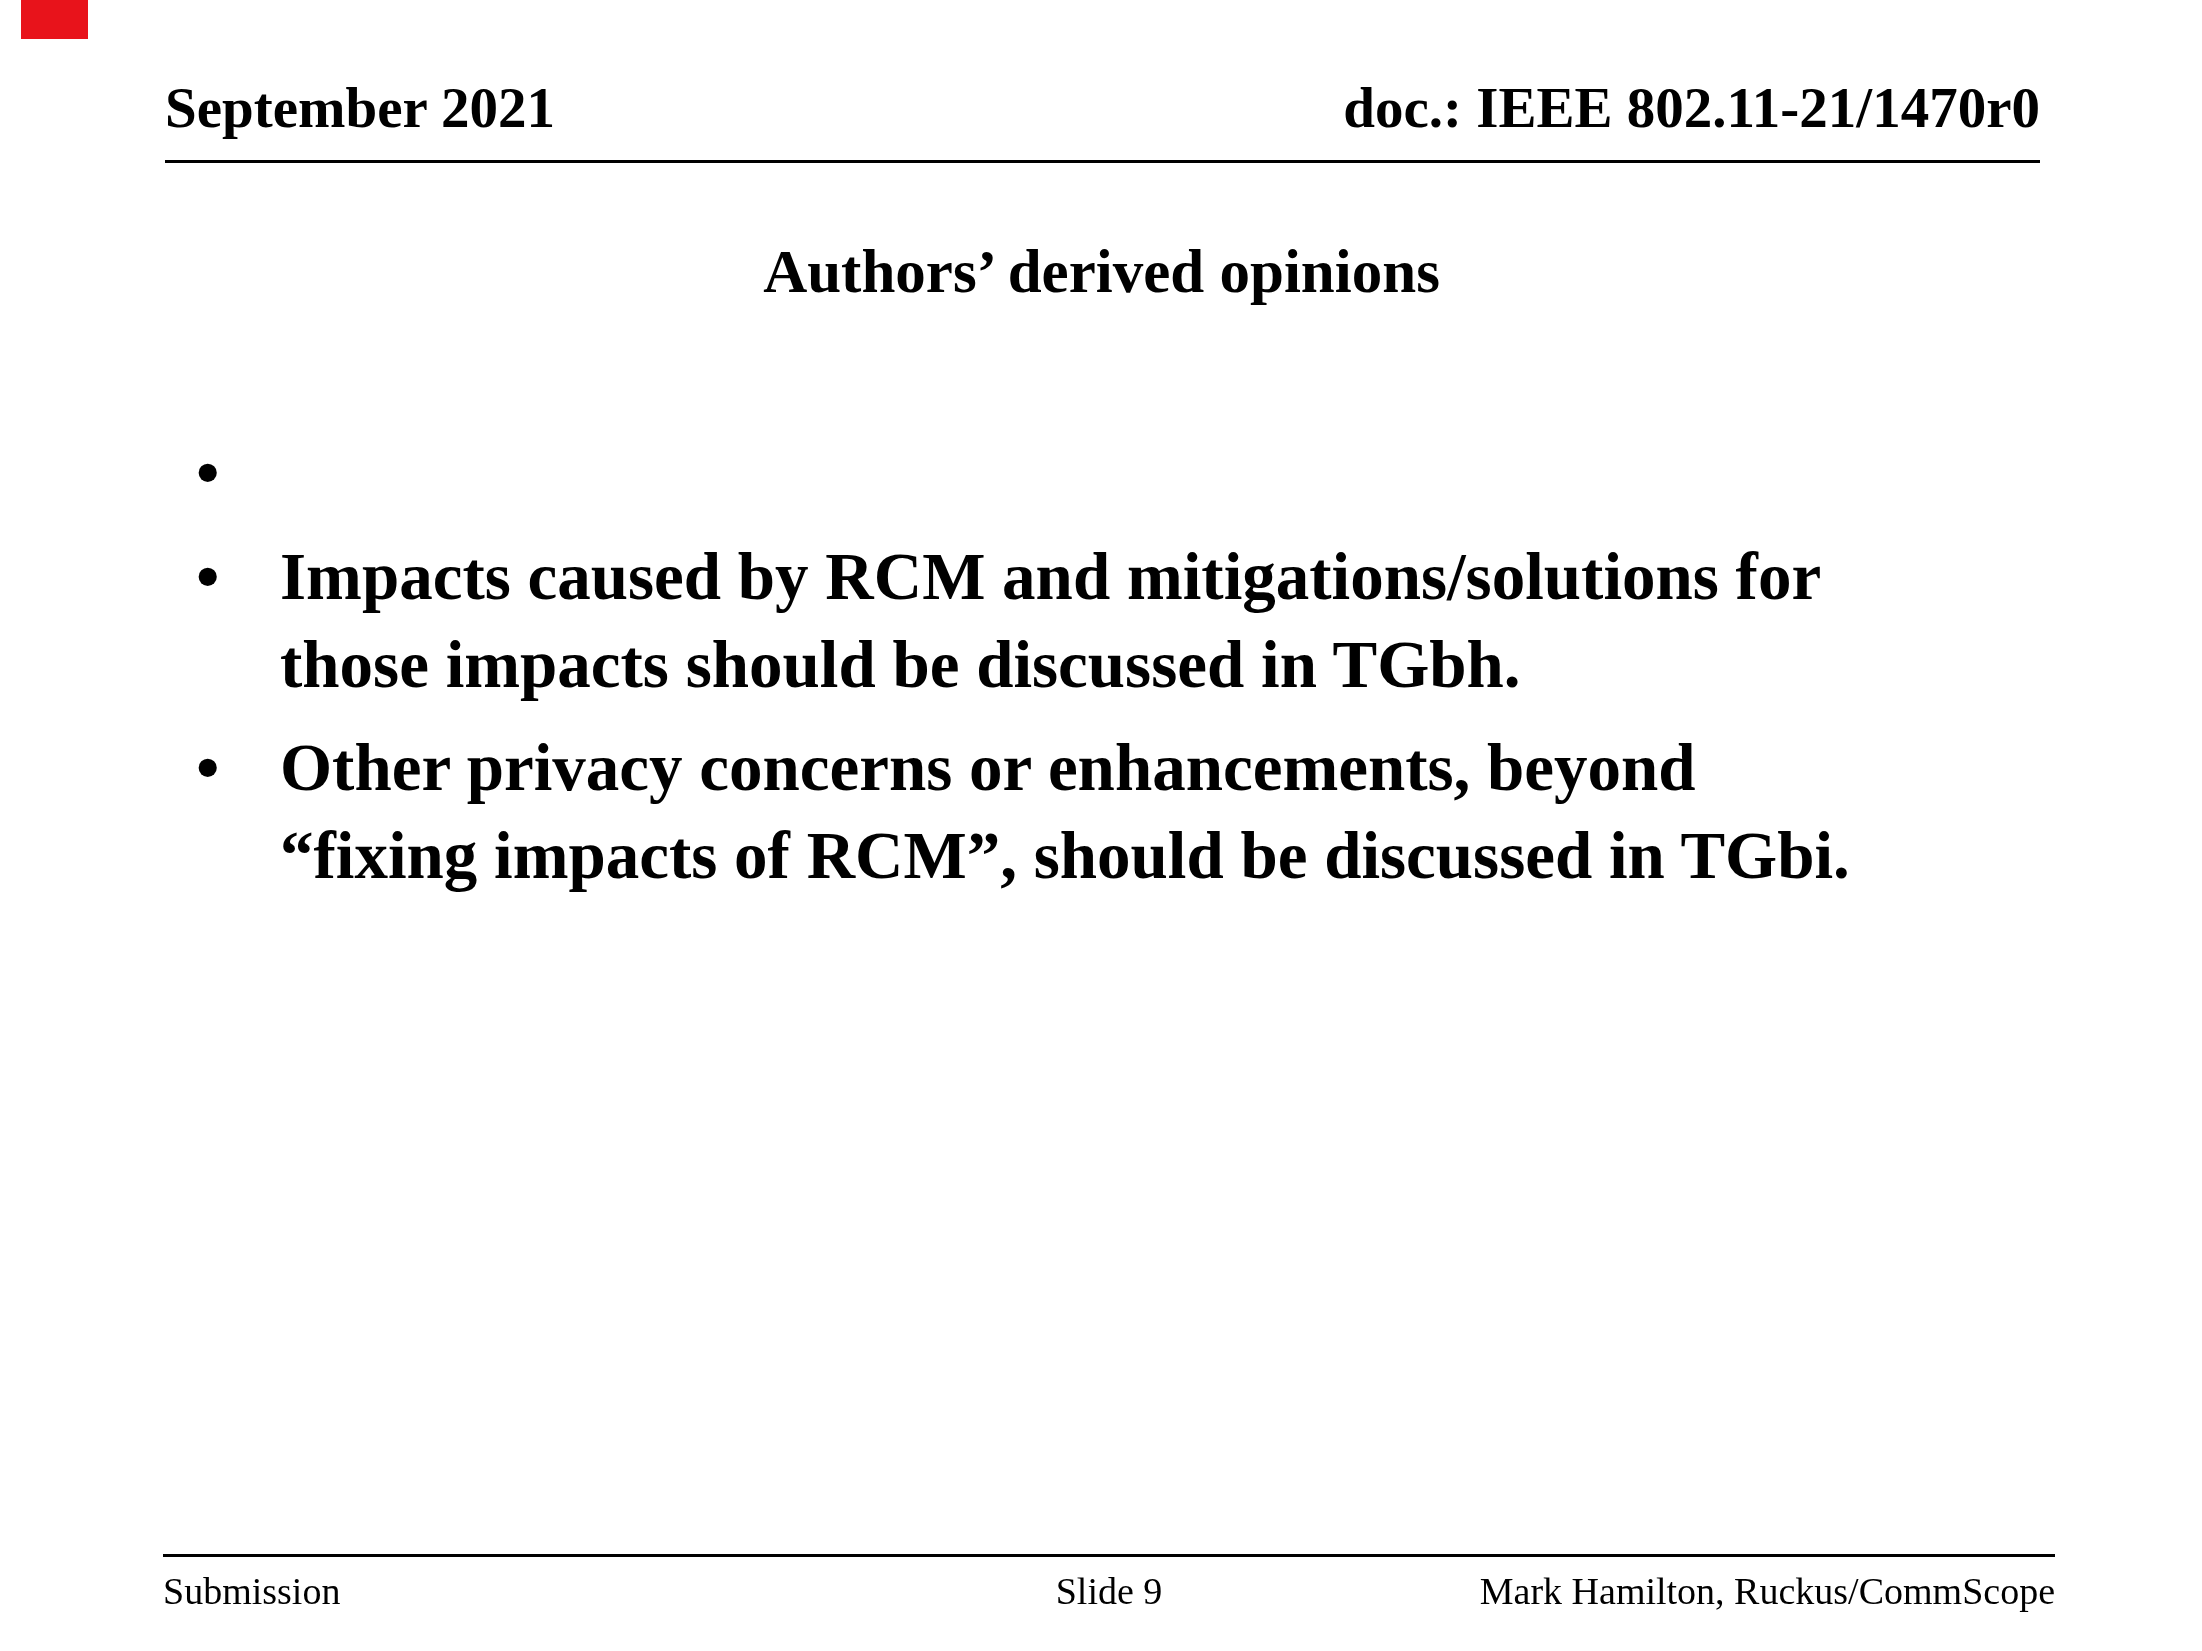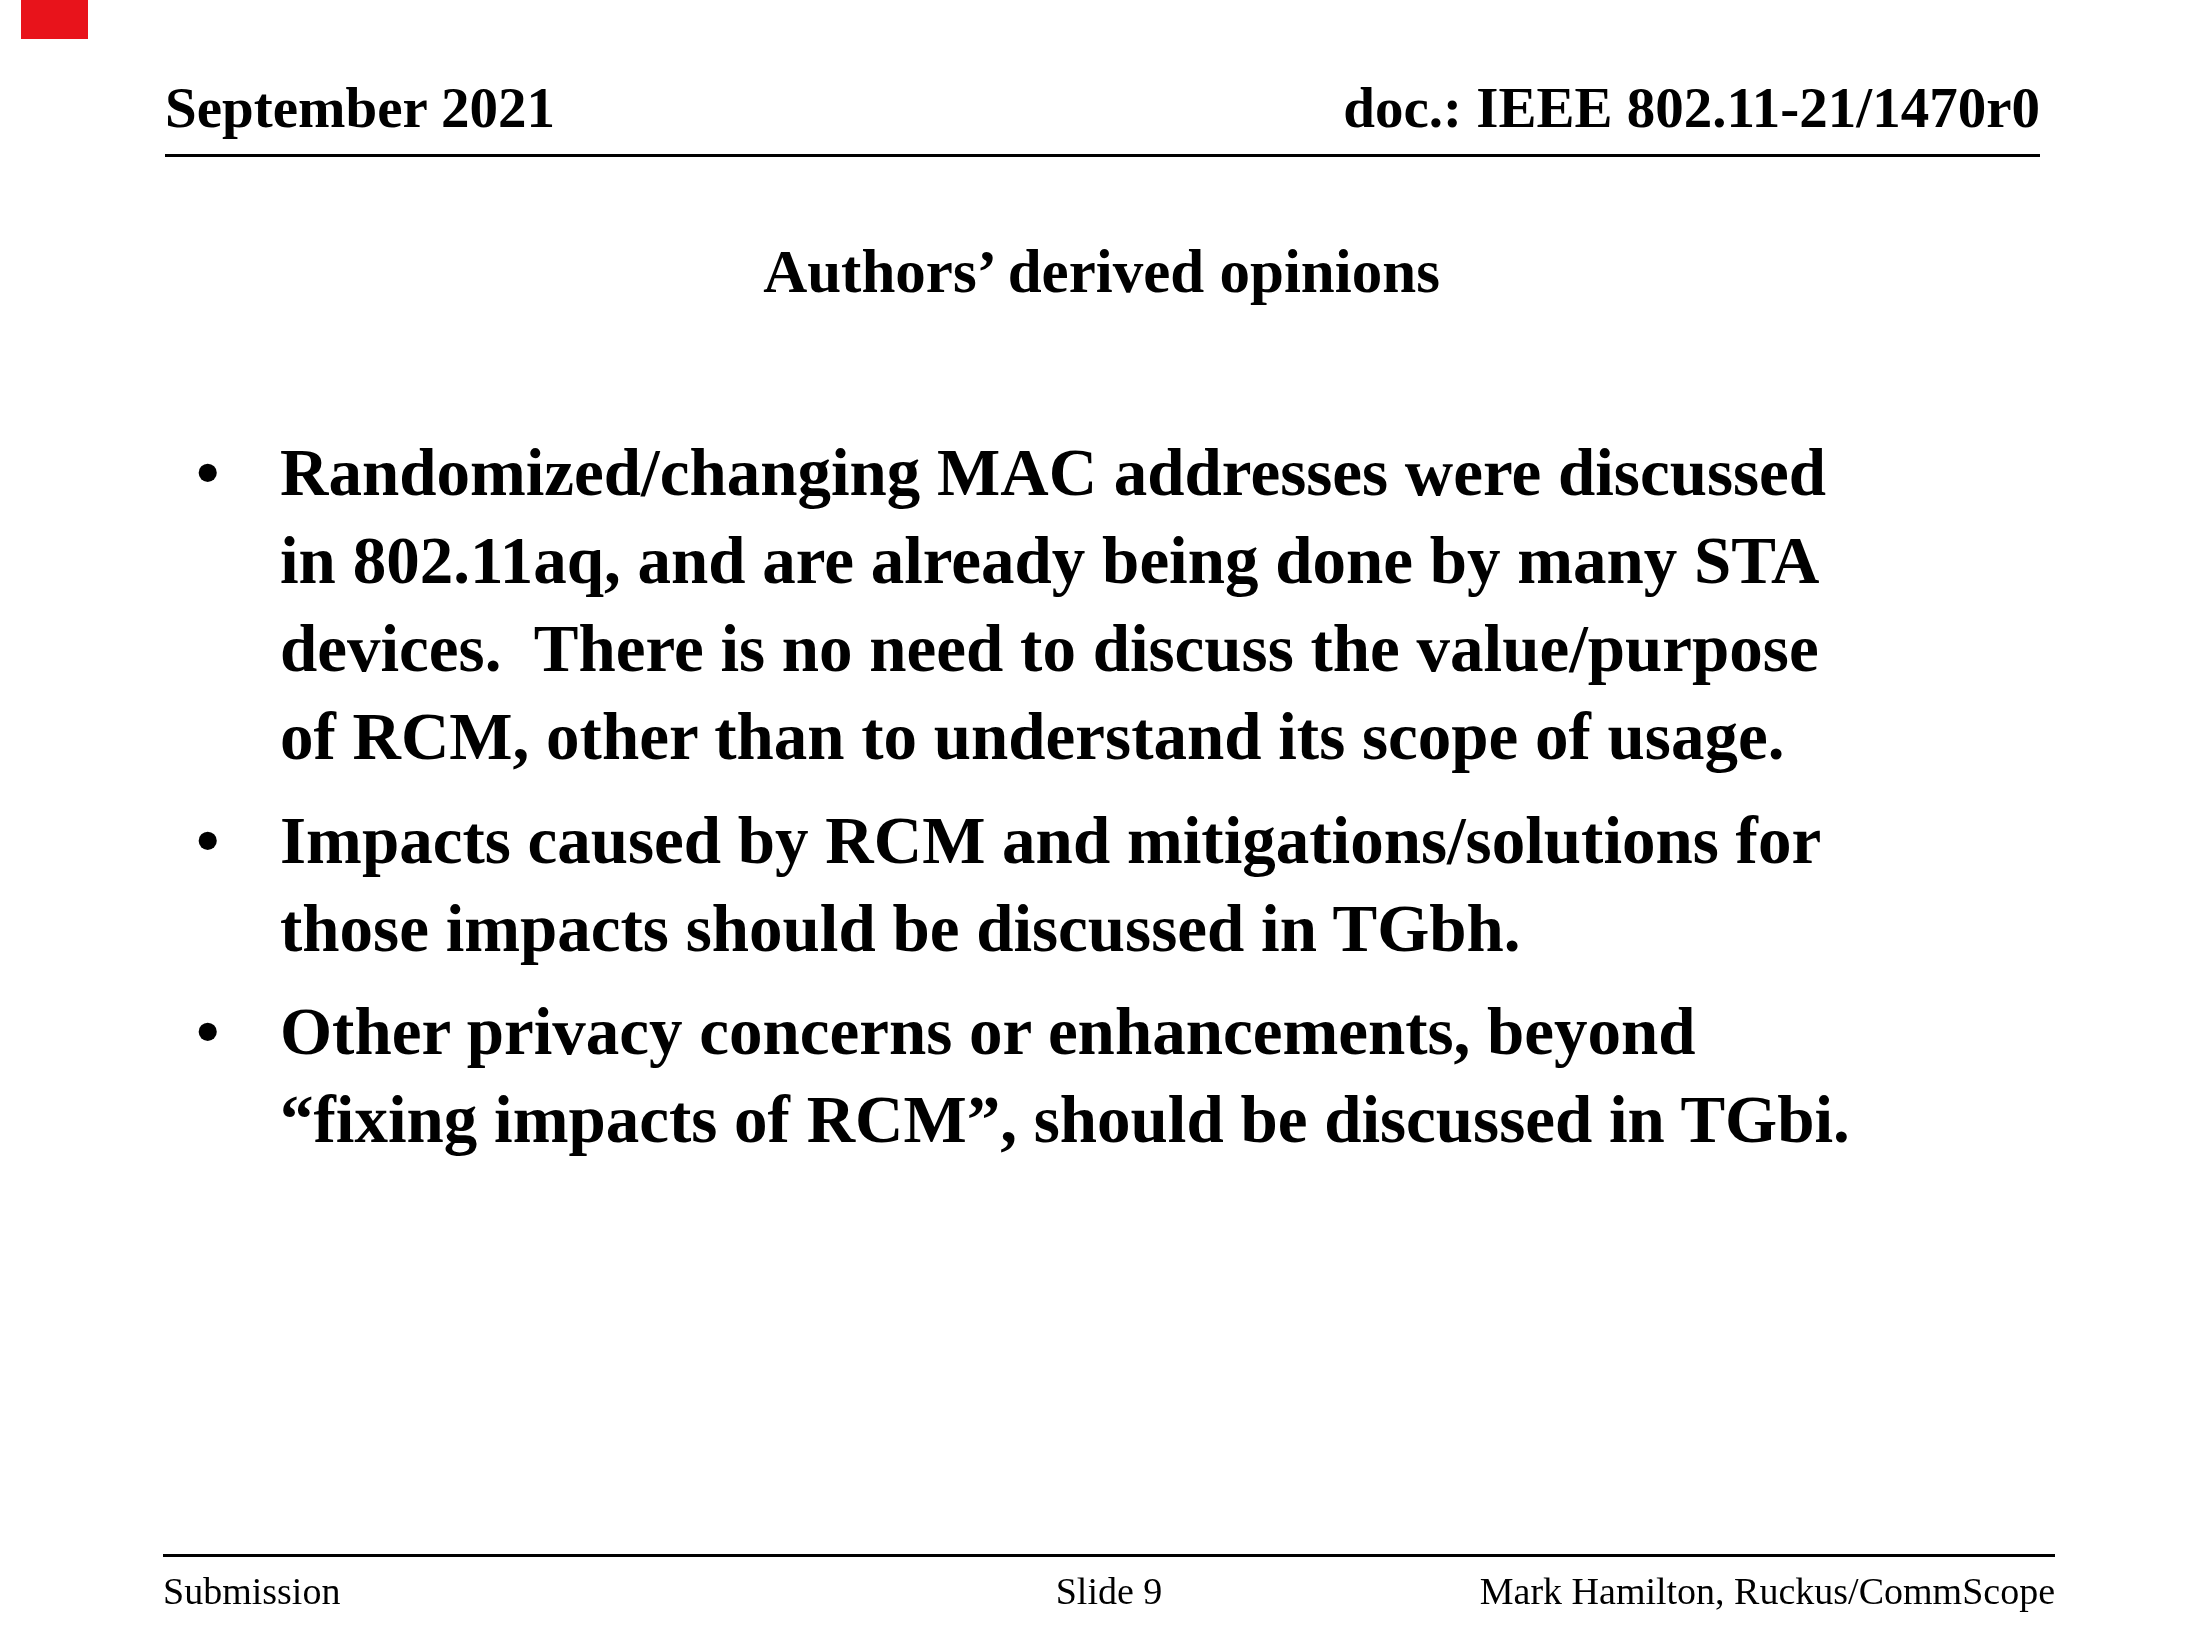--- a/index.html
+++ b/index.html
@@ -13,21 +13,21 @@
   }
   
   .corner-marker{
     position:absolute;left:20.6px;top:0;width:67px;height:39px;
   }
   
   .header{
     position:absolute;left:165px;right:163px;top:77px;
     display:flex;justify-content:space-between;align-items:flex-end;
     font-size:57px;font-weight:bold;line-height:62px;
-    padding-bottom:15px;border-bottom:3.4px solid #000;
+    padding-bottom:21px;border-bottom:3.4px solid #000;
     white-space:nowrap;
   }
   .title{
     position:absolute;left:0;right:0;top:237px;
     text-align:center;
     font-size:61px;font-weight:bold;line-height:1.15;
     white-space:nowrap;
   }
   .bullets{
     position:absolute;left:196px;right:103px;top:428px;
@@ -58,24 +58,20 @@
     <span>September 2021</span>
     <span>doc.: IEEE 802.11-21/1470r0</span>
   </div>
 
   <div class="title">Authors’ derived opinions</div>
 
   <div class="bullets">
 
     <div class="bullet">
       <span class="bullet-marker">•</span>
-      <span class="bullet-text">Randomized/changing MAC addresses were discussed
-in 802.11aq, and are already being done by many STA
-devices.  There is no need to discuss the value/purpose
-of RCM, other than to understand its scope of usage.</span>
     </div>
 
     <div class="bullet">
       <span class="bullet-marker">•</span>
       <span class="bullet-text">Impacts caused by RCM and mitigations/solutions for
 those impacts should be discussed in TGbh.</span>
     </div>
 
     <div class="bullet">
       <span class="bullet-marker">•</span>

